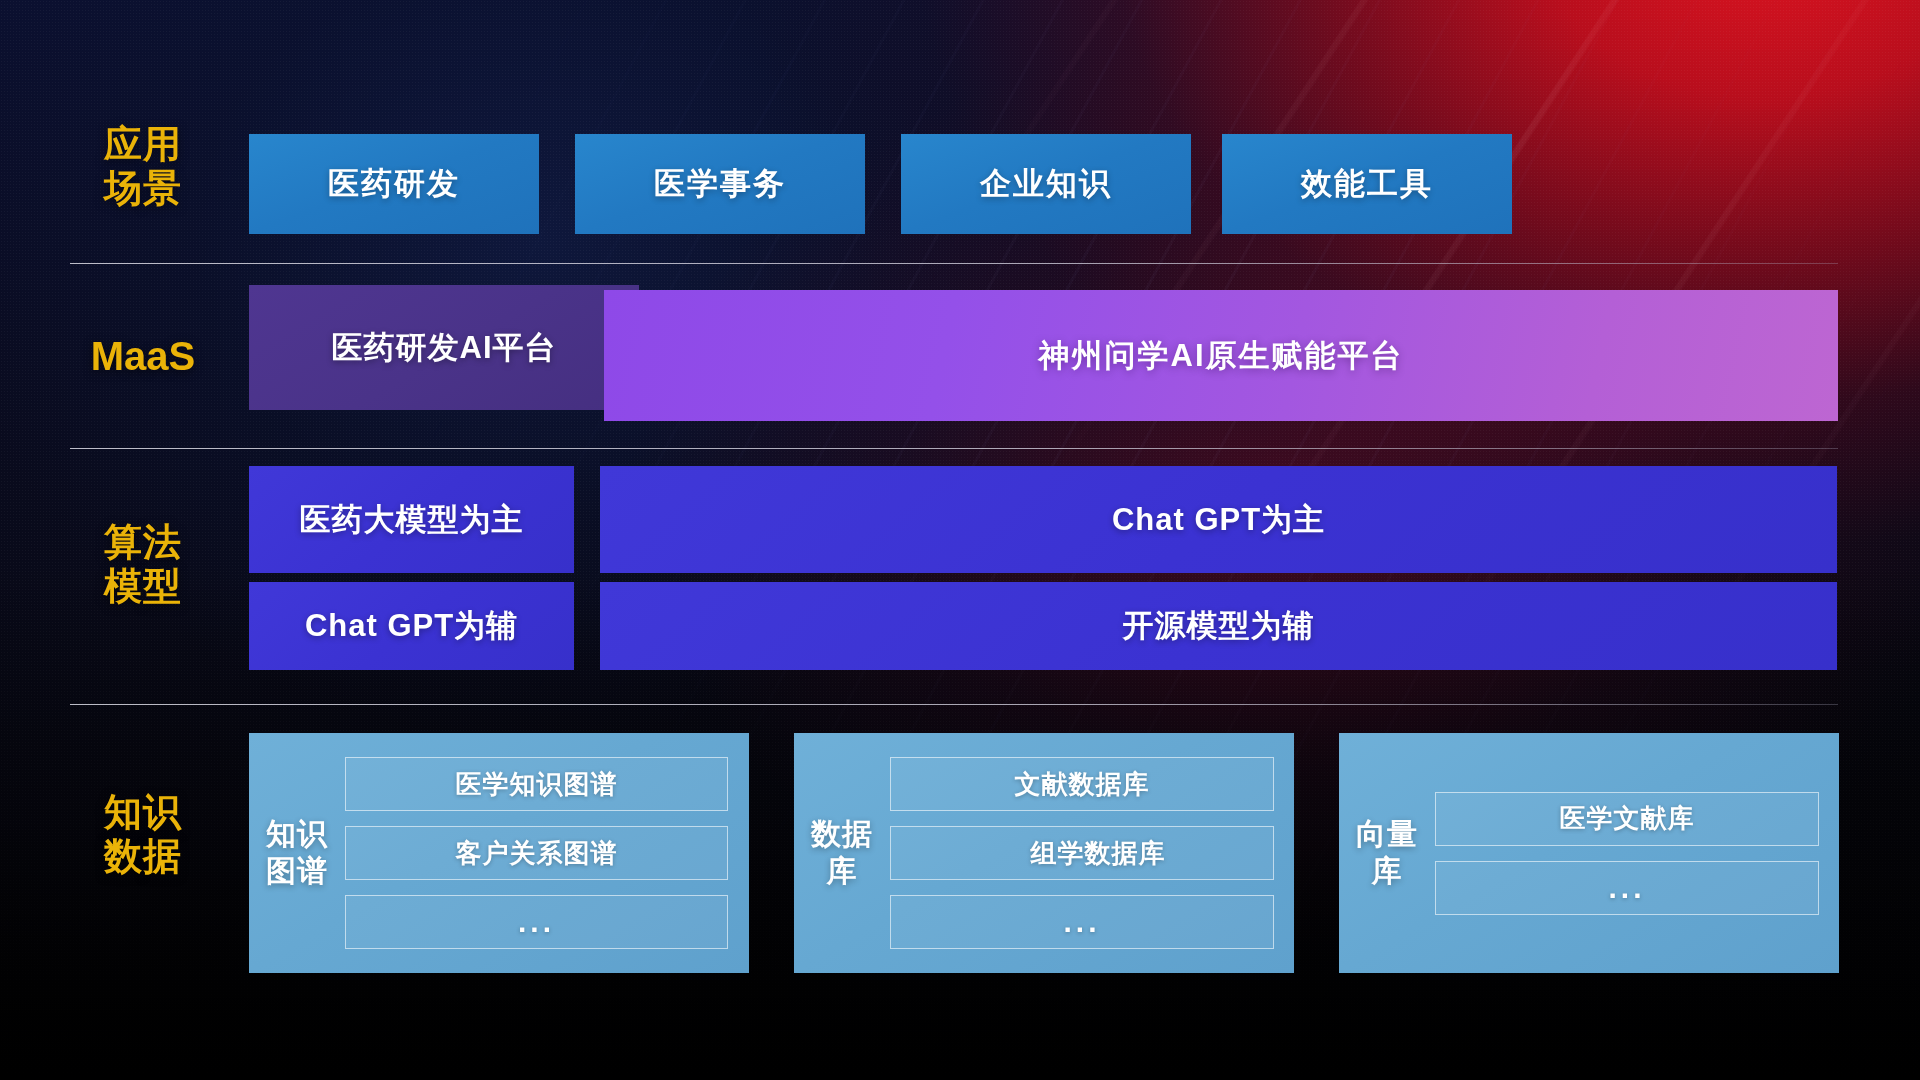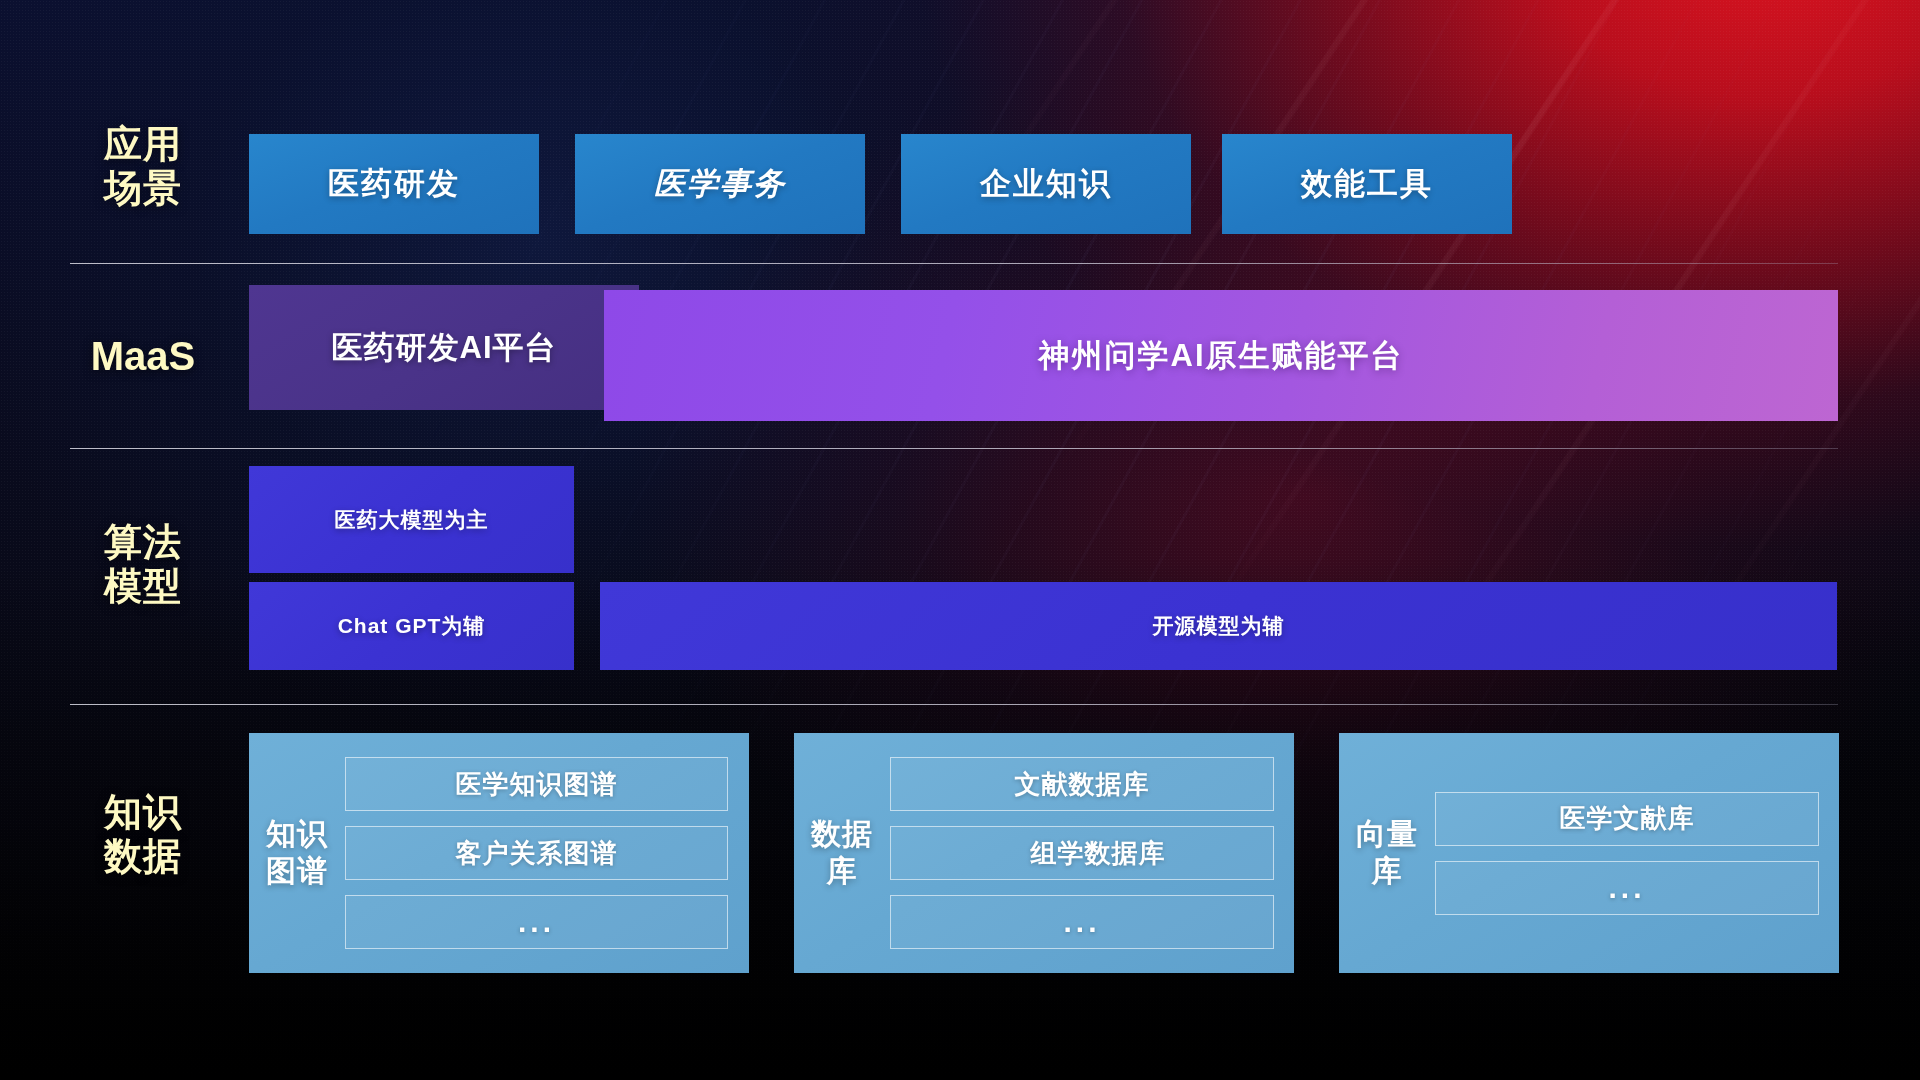--- a/index.html
+++ b/index.html
@@ -77,21 +77,21 @@
     background-image:
       radial-gradient(rgba(255,255,255,0.25) 0.6px, rgba(0,0,0,0) 0.7px);
     background-size: 3px 3px;
   }
 
   
   .content { position: absolute; inset: 0; }
 
   .row-label {
     position: absolute;
-    color: #fef9c3;
+    color: #eab308;
     font-weight: bold;
     text-align: center;
     line-height: 1.16;
     letter-spacing: 1px;
     text-shadow: 0 2px 10px rgba(0,0,0,0.55);
     white-space: pre-line;
   }
 
   .divider {
     position: absolute;
@@ -131,21 +131,21 @@
   .maas-bright {
     background: linear-gradient(102deg, #8e49e8 0%, #9450e9 28%, #a357e0 56%, #b45fd6 80%, #bd66d2 100%);
     font-size: 31px;
     letter-spacing: 2px;
     text-shadow: 0 2px 8px rgba(40,0,70,0.40);
   }
 
   
   .algo-box {
     background: linear-gradient(140deg, #4038d8 0%, #3b32d2 50%, #3730cb 100%);
-    font-size: 21px;
+    font-size: 31px;
     letter-spacing: 1px;
     text-shadow: 0 2px 6px rgba(0,0,0,0.32);
   }
 
   
   .kgroup {
     position: absolute;
     background: linear-gradient(150deg, #6fb0d8 0%, #66a8d2 45%, #5fa1cd 100%);
     display: flex;
     align-items: center;
@@ -202,21 +202,21 @@
   <div class="bg-layer bg-grain"></div>
   <div class="bg-layer bg-lowfade"></div>
 
   <div class="content">
 
     <div class="row-label" style="left:78px; top:122px; width:130px; font-size:38px;">应用
 场景</div>
 
     <div class="box app-box" style="left:249px; top:134px; width:290px; height:100px;">医药研发</div>
 
-    <div class="box app-box" style="left:575px; top:134px; width:290px; height:100px;font-style:italic;">医学事务</div>
+    <div class="box app-box" style="left:575px; top:134px; width:290px; height:100px;">医学事务</div>
 
     <div class="box app-box" style="left:901px; top:134px; width:290px; height:100px;">企业知识</div>
 
     <div class="box app-box" style="left:1222px; top:134px; width:290px; height:100px;">效能工具</div>
 
 
     <div class="divider" style="left:70px; top:263px; width:1768px;"></div>
 
     <div class="row-label" style="left:78px; top:333px; width:130px; font-size:40px; letter-spacing:0px;">MaaS</div>
 
@@ -224,20 +224,21 @@
 
     <div class="box maas-bright" style="left:604px; top:290px; width:1234px; height:131px;">神州问学AI原生赋能平台</div>
 
     <div class="divider" style="left:70px; top:448px; width:1768px;"></div>
 
     <div class="row-label" style="left:78px; top:520px; width:130px; font-size:38px;">算法
 模型</div>
 
     <div class="box algo-box" style="left:249px; top:466px; width:325px; height:107px;">医药大模型为主</div>
 
+    <div class="box algo-box" style="left:600px; top:466px; width:1237px; height:107px;">Chat GPT为主</div>
 
     <div class="box algo-box" style="left:249px; top:582px; width:325px; height:88px;">Chat GPT为辅</div>
 
     <div class="box algo-box" style="left:600px; top:582px; width:1237px; height:88px;">开源模型为辅</div>
 
     <div class="divider" style="left:70px; top:704px; width:1768px;"></div>
 
     <div class="row-label" style="left:78px; top:790px; width:130px; font-size:38px;">知识
 数据</div>
 

